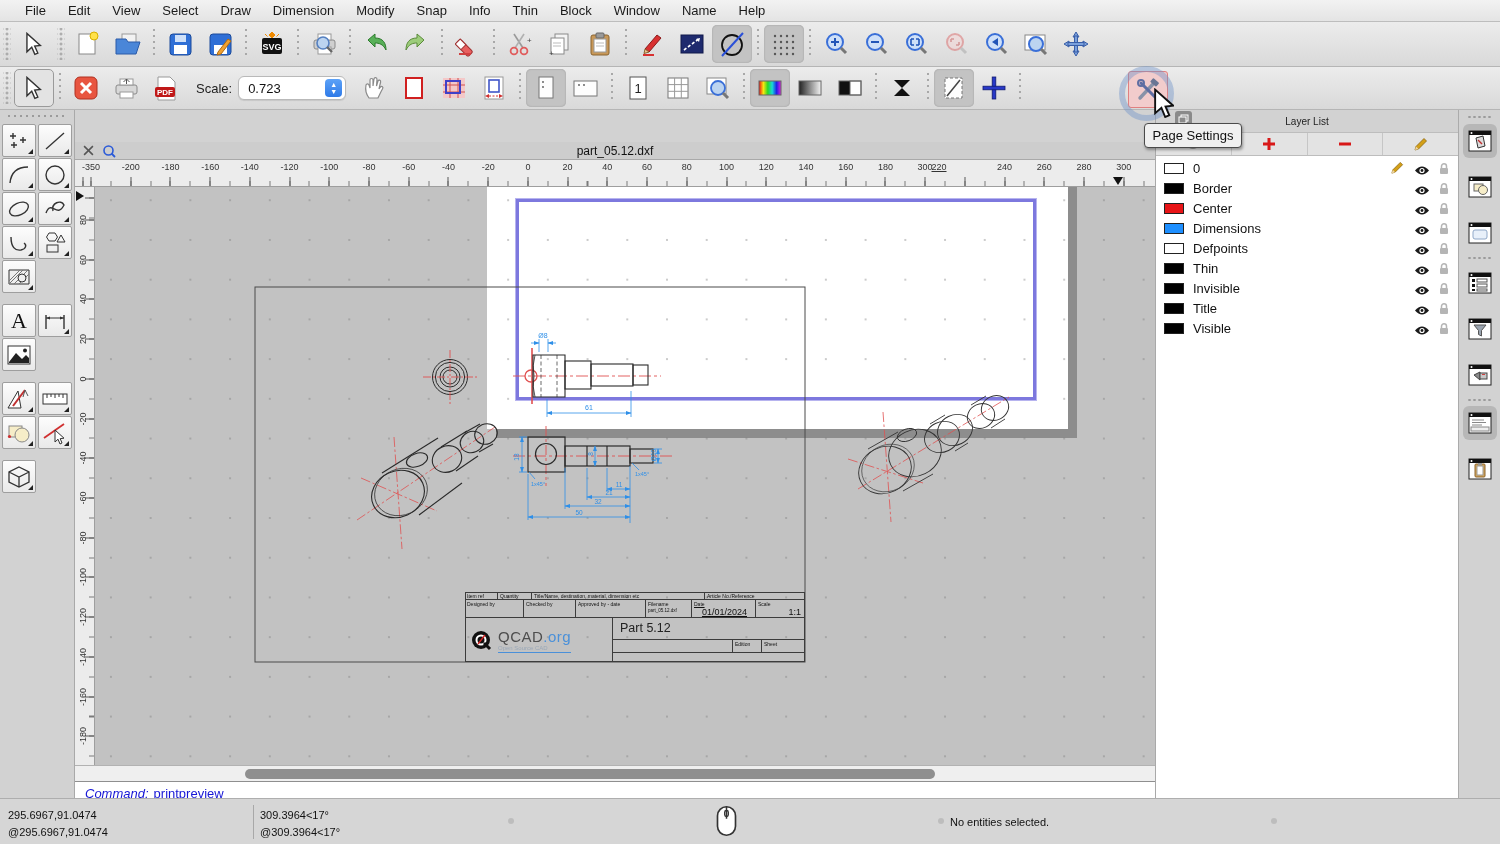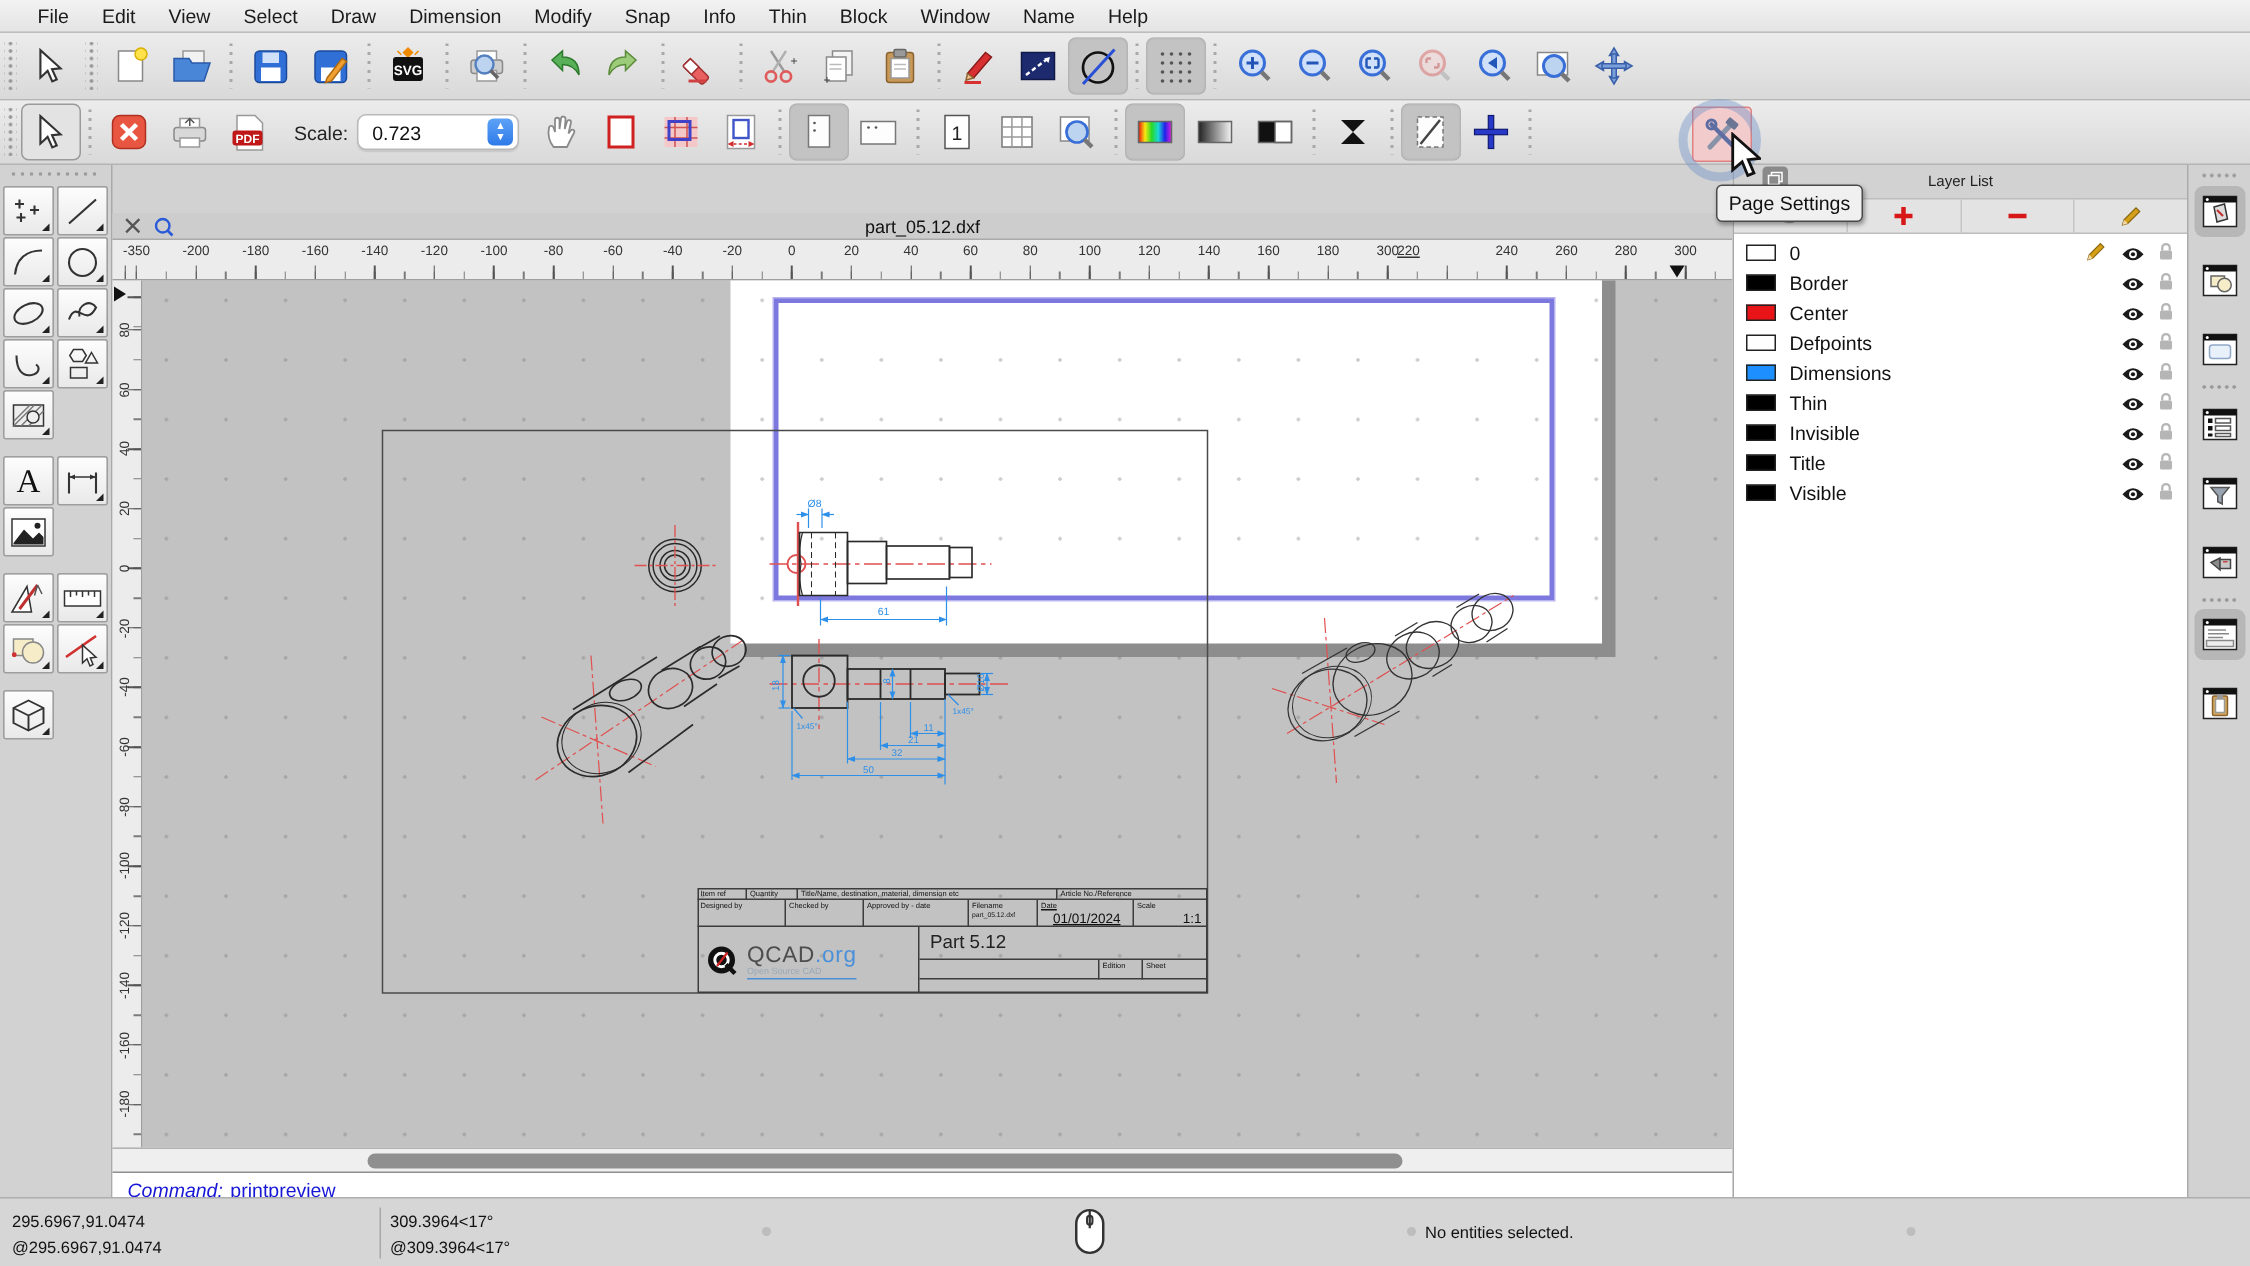--- a/index.html
+++ b/index.html
@@ -935,36 +935,36 @@
               <path d="M1 5.5 Q8 -2.5 15 5.5 Q8 13.5 1 5.5 Z" fill="#1a1a1a"></path>
               <circle cx="8" cy="5.5" r="2.6" fill="#fff"></circle>
               <circle cx="8" cy="5.5" r="1.4" fill="#1a1a1a"></circle>
             </svg></span>
       <span class="lock"><svg width="12" height="13" viewBox="0 0 12 13">
               <path d="M3.5 6 V4.2 A2.5 2.5 0 0 1 8.5 4.2 V6" fill="none" stroke="#b5b5b5" stroke-width="1.5"></path>
               <rect x="2" y="6" width="8" height="6" rx="1" fill="#b5b5b5"></rect>
             </svg></span>
     </div>
         <div class="lrow">
-      <span class="swatch" style="background: rgb(255, 255, 255);"></span>
-      <span class="lname">Defpoints</span>
+      <span class="swatch" style="background: rgb(30, 143, 255);"></span>
+      <span class="lname">Dimensions</span>
 
       <span class="eye"><svg width="16" height="11" viewBox="0 0 16 11">
               <path d="M1 5.5 Q8 -2.5 15 5.5 Q8 13.5 1 5.5 Z" fill="#1a1a1a"></path>
               <circle cx="8" cy="5.5" r="2.6" fill="#fff"></circle>
               <circle cx="8" cy="5.5" r="1.4" fill="#1a1a1a"></circle>
             </svg></span>
       <span class="lock"><svg width="12" height="13" viewBox="0 0 12 13">
               <path d="M3.5 6 V4.2 A2.5 2.5 0 0 1 8.5 4.2 V6" fill="none" stroke="#b5b5b5" stroke-width="1.5"></path>
               <rect x="2" y="6" width="8" height="6" rx="1" fill="#b5b5b5"></rect>
             </svg></span>
     </div>
         <div class="lrow">
-      <span class="swatch" style="background: rgb(30, 143, 255);"></span>
-      <span class="lname">Dimensions</span>
+      <span class="swatch" style="background: rgb(255, 255, 255);"></span>
+      <span class="lname">Defpoints</span>
 
       <span class="eye"><svg width="16" height="11" viewBox="0 0 16 11">
               <path d="M1 5.5 Q8 -2.5 15 5.5 Q8 13.5 1 5.5 Z" fill="#1a1a1a"></path>
               <circle cx="8" cy="5.5" r="2.6" fill="#fff"></circle>
               <circle cx="8" cy="5.5" r="1.4" fill="#1a1a1a"></circle>
             </svg></span>
       <span class="lock"><svg width="12" height="13" viewBox="0 0 12 13">
               <path d="M3.5 6 V4.2 A2.5 2.5 0 0 1 8.5 4.2 V6" fill="none" stroke="#b5b5b5" stroke-width="1.5"></path>
               <rect x="2" y="6" width="8" height="6" rx="1" fill="#b5b5b5"></rect>
             </svg></span>

